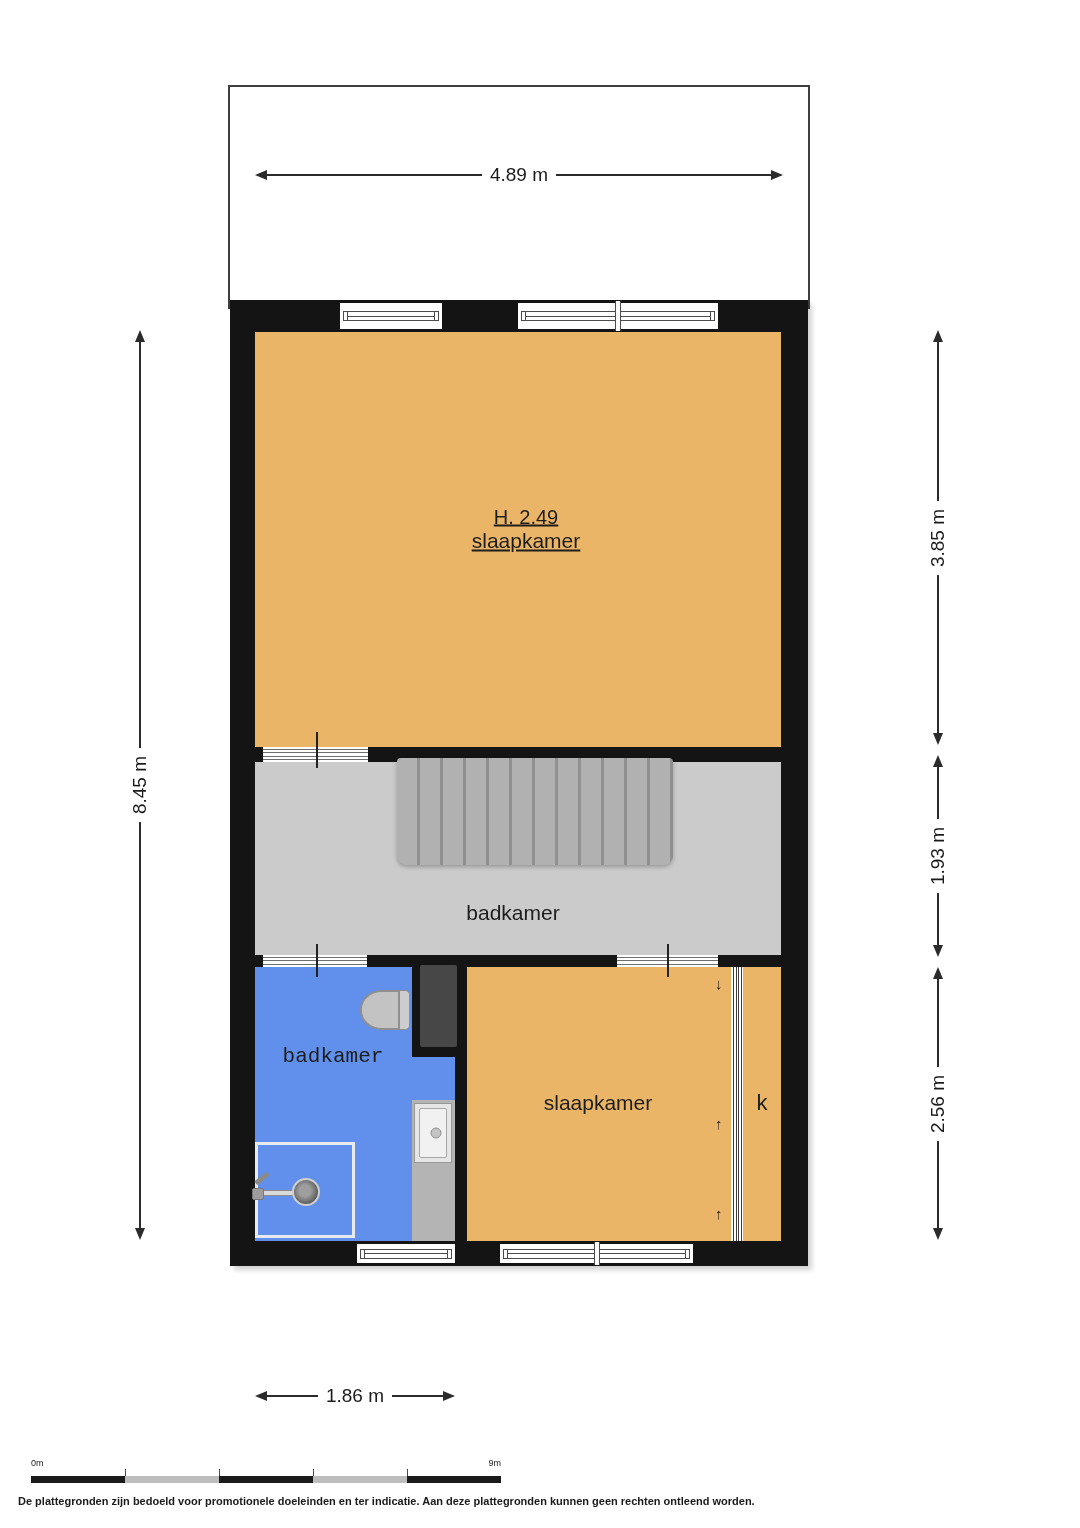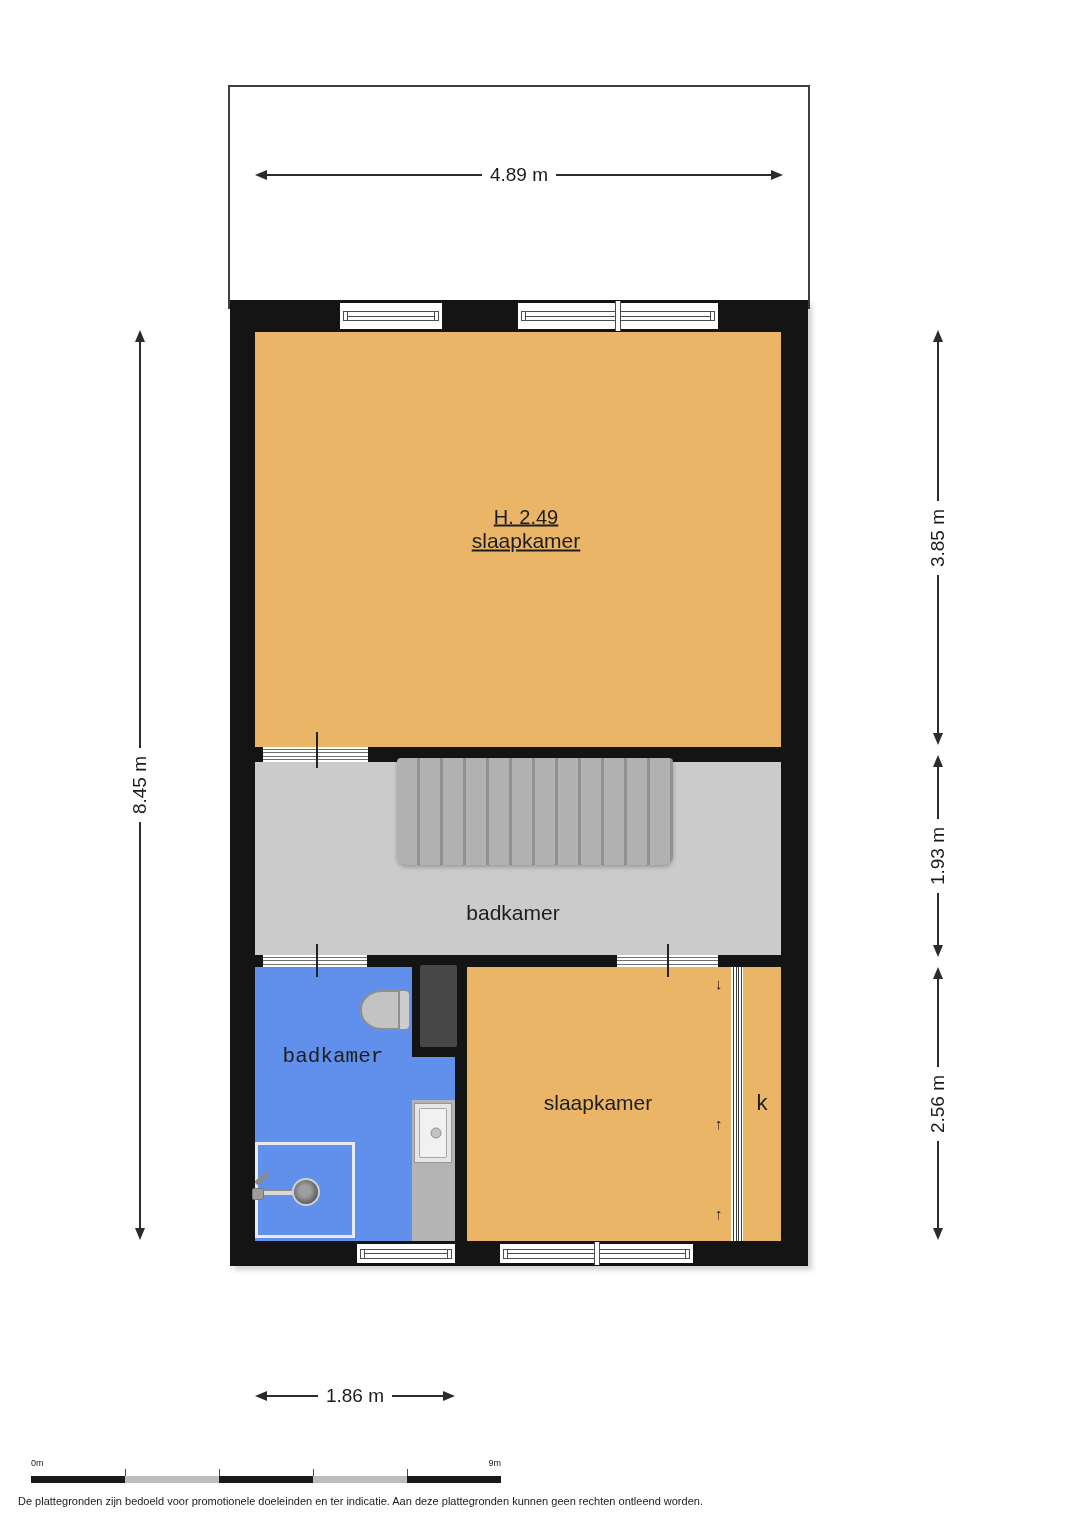--- a/index.html
+++ b/index.html
@@ -87,21 +87,21 @@
 
   
   .scalebar{left:18px;top:1458px;width:470px;height:28px;margin-left:13px;}
   .scalebar .lbl{position:absolute;top:0;font-size:9px;color:#222;}
   .scalebar .lbl-end{right:0;}
   .sb-bar{position:absolute;left:0;right:0;top:18px;height:7px;display:flex;}
   .sb-seg{flex:1 1 0;}
   .sb-dark{background:#1a1a1a;}
   .sb-light{background:#bdbdbd;}
   .sb-tick{position:absolute;top:11px;width:1px;height:14px;background:#4a4a4a;}
-  .footer{left:18px;top:1495px;width:1040px;font-size:11px;font-weight:normal;color:#1a1a1a;}
+  .footer{left:18px;top:1495px;width:1040px;font-size:11px;font-weight:bold;color:#1a1a1a;}
 </style>
 </head>
 <body>
 
 <div class="canvas">
 
   <div class="abs dormer"></div>
 
   <div class="dim dim-h" style="left:255px;top:163px;width:528px;">
     <div class="ah ah-left"></div>

